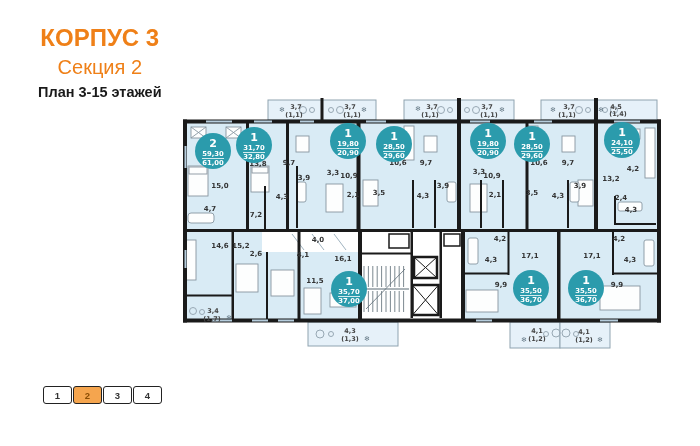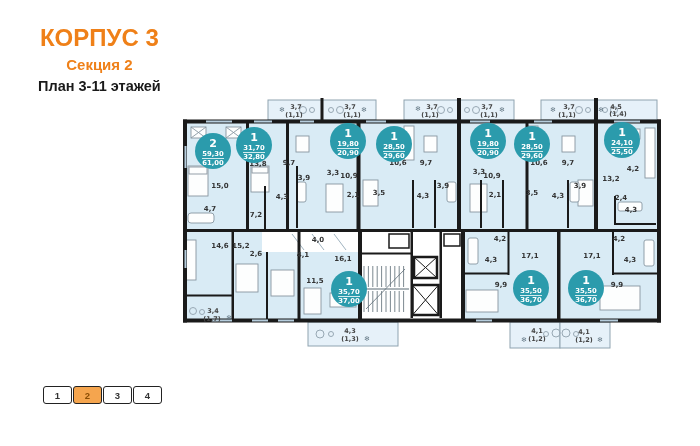--- a/index.html
+++ b/index.html
@@ -1,20 +1,20 @@
 <!DOCTYPE html>
 <html><head>
 <meta charset="utf-8">
 <style>
   html,body{margin:0;padding:0;background:#fff;}
   body{width:700px;height:446px;position:relative;overflow:hidden;
        font-family:"Liberation Sans","DejaVu Sans",sans-serif;}
   .titleblock{position:absolute;left:38px;top:24px;line-height:1.15;text-align:center;}
   .t1{font-size:24px;font-weight:bold;color:#ef8018;}
-  .t2{font-size:15px;font-weight:bold;color:#ef8018;margin-top:4px;}
+  .t2{font-size:20px;font-weight:normal;color:#ef8018;margin-top:4px;}
   .t3{font-size:14.5px;font-weight:bold;color:#1a1a1a;margin-top:5px;}
   .keyplan{position:absolute;left:43px;top:386px;display:flex;}
   .kp-sec{width:27px;height:16px;border:1.6px solid #222;border-radius:3px;
           margin-right:1px;display:flex;align-items:center;justify-content:center;
           font-size:9.5px;font-weight:bold;color:#333;background:#fff;cursor:pointer;}
   .kp-sec.active{background:#f5a54e;color:#8a4d05;}
   svg{position:absolute;left:0;top:0;}
   svg text{font-family:"DejaVu Sans",sans-serif;}
   .rl{font-size:7px;font-weight:600;fill:#333;text-anchor:middle;}
   .bal{font-size:6.5px;font-weight:600;fill:#444;text-anchor:middle;}
@@ -22,21 +22,21 @@
   .badge circle{fill:#2b9bac;}
   .bnum{font-size:11px;font-weight:bold;fill:#fff;text-anchor:middle;}
   .barea{font-size:6.8px;font-weight:bold;fill:#fff;text-anchor:middle;}
 </style>
 </head>
 <body>
 
 <div class="titleblock">
   <div class="t1">КОРПУС 3</div>
   <div class="t2">Секция 2</div>
-  <div class="t3">План 3-11 этажей</div>
+  <div class="t3">План 3-15 этажей</div>
 </div>
 
 <div class="keyplan">
   <div class="kp-sec">1</div>
   <div class="kp-sec active">2</div>
   <div class="kp-sec">3</div>
   <div class="kp-sec">4</div>
 </div>
 
 <svg width="700" height="446" viewBox="0 0 700 446">

